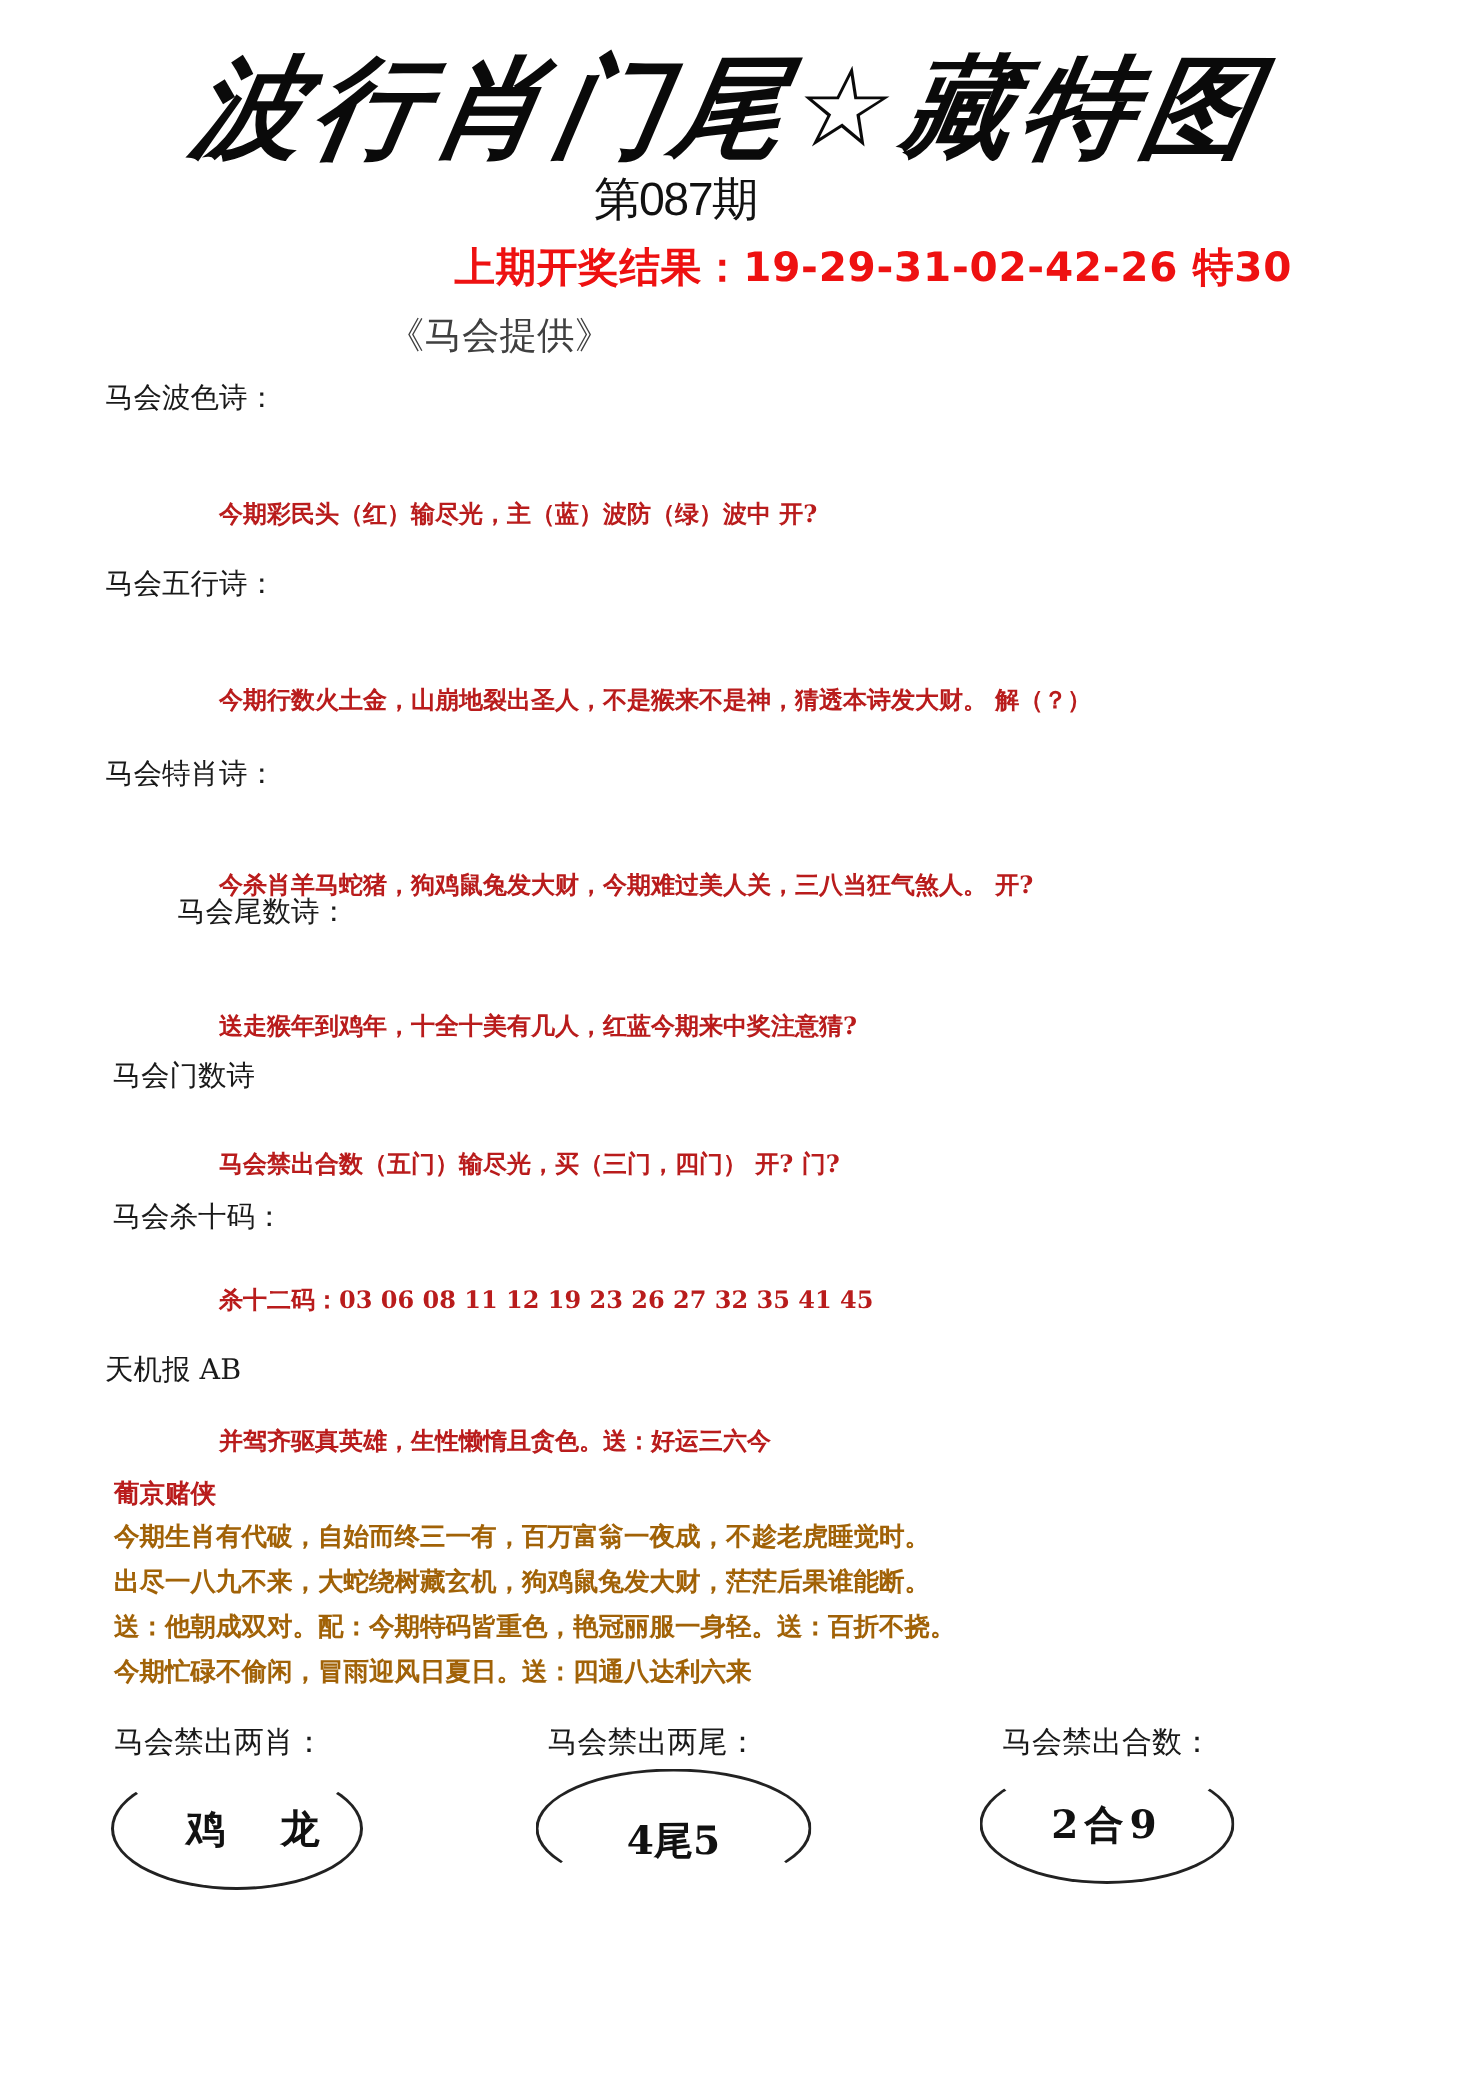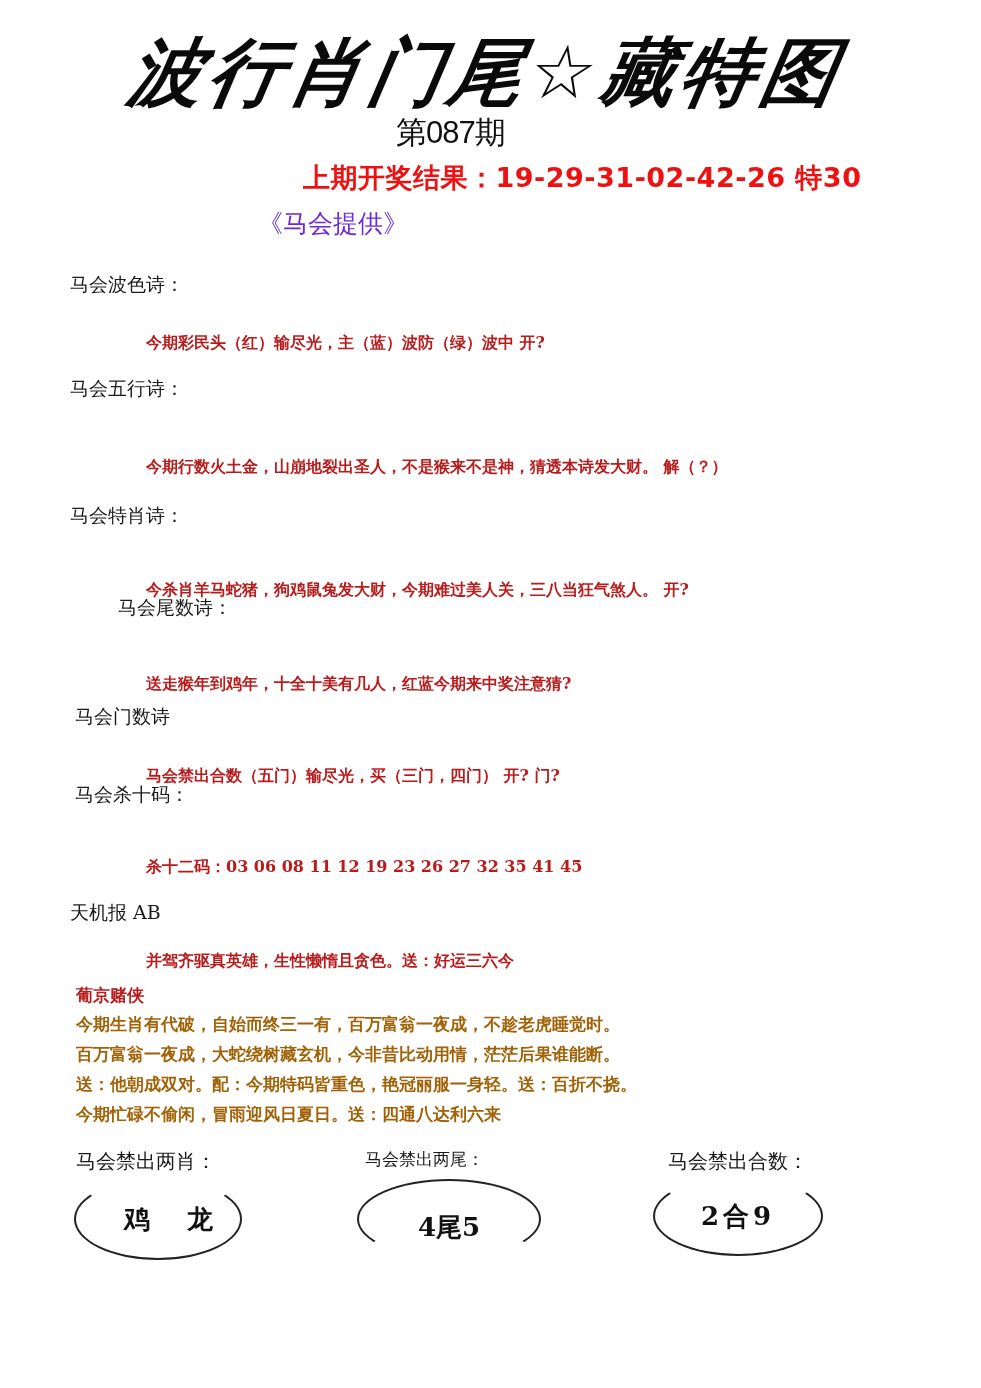--- a/index.html
+++ b/index.html
@@ -17,21 +17,21 @@
     .issue {
       left: 396px; top: 112px; font-family: "Liberation Sans", sans-serif;
       font-size: 31px; color: #111; letter-spacing: -1px;
     }
     .result {
       left: 303px; top: 160px; font-family: "DejaVu Sans", sans-serif;
       font-weight: bold; font-size: 27px; color: #ee1111; letter-spacing: 0.5px;
     }
     .provider {
       left: 258px; top: 207px; font-family: "DejaVu Serif", serif;
-      font-size: 25px; color: #6d28d9;
+      font-size: 25px; color: #404040;
     }
     .heading {
       font-family: "DejaVu Serif", serif; font-size: 19px; color: #1a1a1a;
     }
     .poem {
       font-family: "DejaVu Serif", serif; font-weight: bold;
       font-size: 16px; color: #b91c1c;
     }
     .dense {
       font-family: "DejaVu Serif", serif; font-weight: bold;
@@ -47,53 +47,53 @@
     .gap-bottom { border-bottom-color: transparent; }
   </style>
 </head>
 <body>
 
 <div class="abs banner">波行肖门尾☆藏特图</div>
 <div class="abs issue">第087期</div>
 <div class="abs result">上期开奖结果：19-29-31-02-42-26 特30</div>
 <div class="abs provider">《马会提供》</div>
 
-<div class="abs heading" style="left:70px; top:272px;">马会波色诗：</div>
+<div class="abs heading" style="left:70px; top:252px;">马会波色诗：</div>
 <div class="abs poem" style="left:146px; top:333px;">今期彩民头（红）输尽光，主（蓝）波防（绿）波中 开?</div>
 
 <div class="abs heading" style="left:70px; top:376px;">马会五行诗：</div>
 <div class="abs poem" style="left:146px; top:457px;">今期行数火土金，山崩地裂出圣人，不是猴来不是神，猜透本诗发大财。 解（？）</div>
 
 <div class="abs heading" style="left:70px; top:503px;">马会特肖诗：</div>
 <div class="abs poem" style="left:146px; top:580px;">今杀肖羊马蛇猪，狗鸡鼠兔发大财，今期难过美人关，三八当狂气煞人。 开?</div>
 
 <div class="abs heading" style="left:70px; top:595px;margin-left:48px;">马会尾数诗：</div>
 <div class="abs poem" style="left:146px; top:674px;">送走猴年到鸡年，十全十美有几人，红蓝今期来中奖注意猜?</div>
 
 <div class="abs heading" style="left:75px; top:704px;">马会门数诗</div>
 <div class="abs poem" style="left:146px; top:766px;">马会禁出合数（五门）输尽光，买（三门，四门） 开? 门?</div>
 
-<div class="abs heading" style="left:75px; top:782px;text-align:center;">马会杀十码：</div>
+<div class="abs heading" style="left:75px; top:798px;text-align:center;">马会杀十码：</div>
 <div class="abs poem" style="left:146px; top:857px;">杀十二码：03 06 08 11 12 19 23 26 27 32 35 41 45</div>
 
 <div class="abs heading" style="left:70px; top:856px;margin-top:44px;">天机报 AB</div>
 <div class="abs poem" style="left:146px; top:951px;">并驾齐驱真英雄，生性懒惰且贪色。送：好运三六今</div>
 
 <div class="abs poem" style="left:76px; top:984px; font-size:17px;">葡京赌侠</div>
 <div class="abs dense" style="top:1013px;">今期生肖有代破，自始而终三一有，百万富翁一夜成，不趁老虎睡觉时。</div>
-<div class="abs dense" style="top:1043px;">百万富翁一夜成，大蛇绕树藏玄机，今非昔比动用情，茫茫后果谁能断。</div>
+<div class="abs dense" style="top:1043px;">出尽一八九不来，大蛇绕树藏玄机，狗鸡鼠兔发大财，茫茫后果谁能断。</div>
 <div class="abs dense" style="top:1073px;">送：他朝成双对。配：今期特码皆重色，艳冠丽服一身轻。送：百折不挠。</div>
 <div class="abs dense" style="top:1103px;">今期忙碌不偷闲，冒雨迎风日夏日。送：四通八达利六来</div>
 
 <div class="abs heading" style="left:76px; top:1148px; font-size:20px;">马会禁出两肖：</div>
 <div class="ellipse gap-top-1" style="left:74px; top:1178px; width:164px; height:78px;">
   <span style="letter-spacing:14px;margin-left:35px;">鸡 龙</span>
 </div>
 
-<div class="abs heading" style="left:365px; top:1148px; font-size:17px;">马会禁出两尾：</div>
+<div class="abs heading" style="left:365px; top:1148px; font-size:20px;">马会禁出两尾：</div>
 <div class="ellipse gap-bottom" style="left:357px; top:1179px; width:180px; height:76px;">
   <span style="position:relative; top:8px;">4尾5</span>
 </div>
 
 <div class="abs heading" style="left:668px; top:1148px; font-size:20px;">马会禁出合数：</div>
 <div class="ellipse gap-top-1" style="left:653px; top:1176px; width:166px; height:76px;">
   <span style="letter-spacing:4px;">2合9</span>
 </div>
 
 </body></html>

